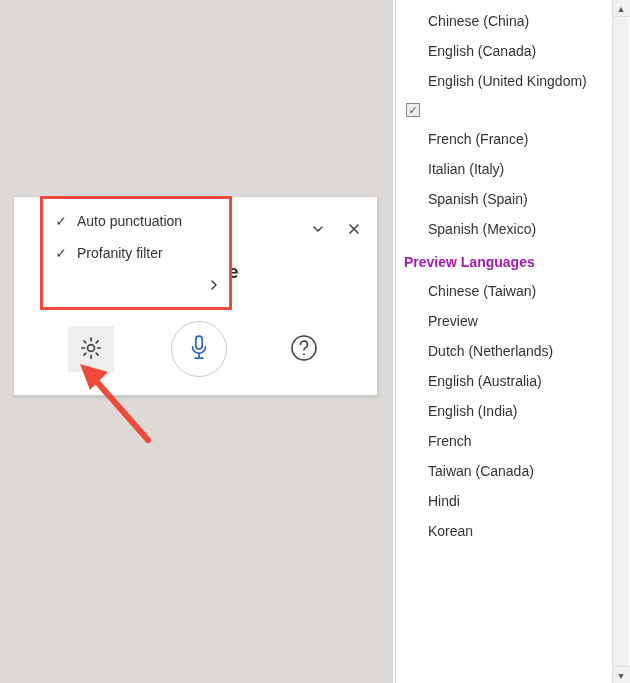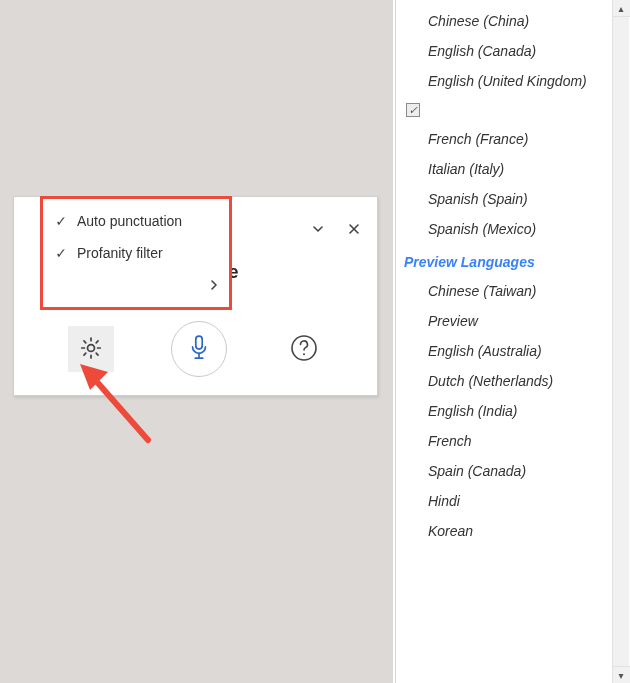--- a/index.html
+++ b/index.html
@@ -157,21 +157,20 @@
       color:#555; font-size:10px;
       cursor:pointer;
     }
     .lang-scroll .btn.up-btn { border-bottom:1px solid #e1e1e1; }
     .lang-scroll .btn.down-btn { margin-top:auto; border-top:1px solid #e1e1e1; }
 
     .lang-list {
       position: absolute;
       left: 0; top: 0; right: 17px; bottom:0;
       padding: 6px 0;
-      font-style: italic;
     }
     .lang-item {
       display: flex;
       align-items: center;
       padding: 7px 8px 7px 8px;
       font-size: 14px;
       color: #333;
       cursor: pointer;
     }
     .lang-item .cb {
@@ -182,21 +181,21 @@
       display: inline-flex; align-items:center; justify-content:center;
       color:#555; font-size:11px; line-height:1;
       background:#ededed;
     }
     .lang-item .indent {
       width: 24px; display:inline-block;
     }
     .section-header {
       font-weight: 700;
       padding: 10px 4px 6px 8px;
-      color: #3b82f6;
+      color: #a21caf;
       cursor: default;
     }
   </style>
 </head>
 <body>
 
 <div class="stage">
   <div class="left-bg"></div>
 
   <div class="card">
@@ -313,37 +312,37 @@
       <div class="lang-item">
         <span class="indent"></span>
           <span>Chinese (Taiwan)</span>
       </div>
       <div class="lang-item">
         <span class="indent"></span>
           <span>Preview</span>
       </div>
       <div class="lang-item">
         <span class="indent"></span>
+          <span>Dutch (Netherlands)</span>
+      </div>
+      <div class="lang-item">
+        <span class="indent"></span>
           <span>English (Australia)</span>
       </div>
       <div class="lang-item">
         <span class="indent"></span>
-          <span>Dutch (Netherlands)</span>
-      </div>
-      <div class="lang-item">
-        <span class="indent"></span>
           <span>English (India)</span>
       </div>
       <div class="lang-item">
         <span class="indent"></span>
           <span>French</span>
       </div>
       <div class="lang-item">
         <span class="indent"></span>
-          <span>Spain (Canada)</span>
+          <span>Taiwan (Canada)</span>
       </div>
       <div class="lang-item">
         <span class="indent"></span>
           <span>Hindi</span>
       </div>
       <div class="lang-item">
         <span class="indent"></span>
           <span>Korean</span>
       </div>
     </div>

